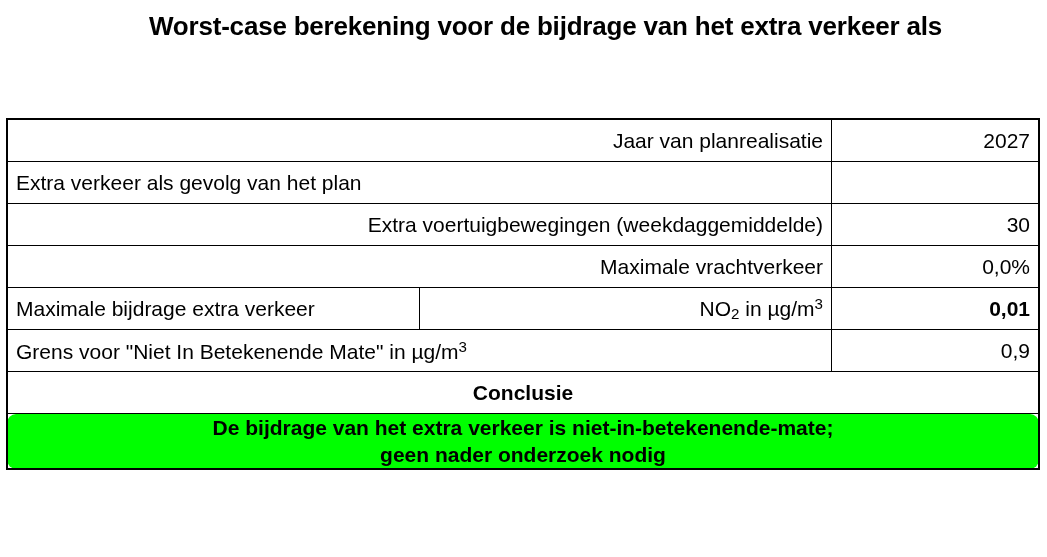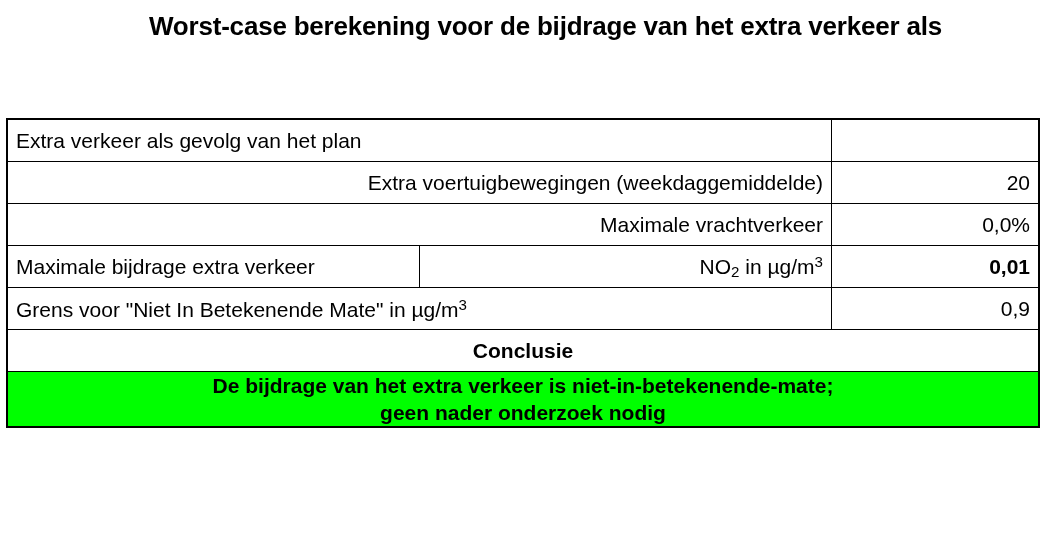--- a/index.html
+++ b/index.html
@@ -73,20 +73,21 @@
     font-weight: bold;
     font-size: 21px;
   }
   tr.conclusie-body td {
     background: #00ff00;
     text-align: center;
     font-weight: bold;
     font-size: 21px;
     height: 46px;
     line-height: 27px;
+    border-radius: 9px;
   }
   .concl-line { display: block; }
   sub {
     font-size: 0.72em;
     vertical-align: -0.22em;
   }
   sup {
     font-size: 0.72em;
     vertical-align: 0.45em;
   }
@@ -97,29 +98,33 @@
 
 <div class="page">
 
   <div class="title">
     <span class="title-line">Worst-case berekening voor de bijdrage van het extra verkeer als</span>
   </div>
 
   <div class="table-wrap">
     <table class="calc">
       <tbody>
+        <tr>
+          <td class="label-right" colspan="2">Jaar van planrealisatie</td>
+          <td class="value yellow">2027</td>
+        </tr>
 
         <tr>
           <td class="label-left" colspan="2">Extra verkeer als gevolg van het plan</td>
           <td class="value"></td>
         </tr>
 
         <tr>
           <td class="label-right" colspan="2">Extra voertuigbewegingen (weekdaggemiddelde)</td>
-          <td class="value yellow">20</td>
+          <td class="value yellow">30</td>
         </tr>
 
         <tr>
           <td class="label-right" colspan="2">Maximale vrachtverkeer</td>
           <td class="value yellow">0,0%</td>
         </tr>
 
         <tr>
           <td class="label-left">Maximale bijdrage extra verkeer</td>
           <td class="label-right nowrap"><span>NO</span><sub>2</sub><span> in µg/m</span><sup>3</sup></td>

